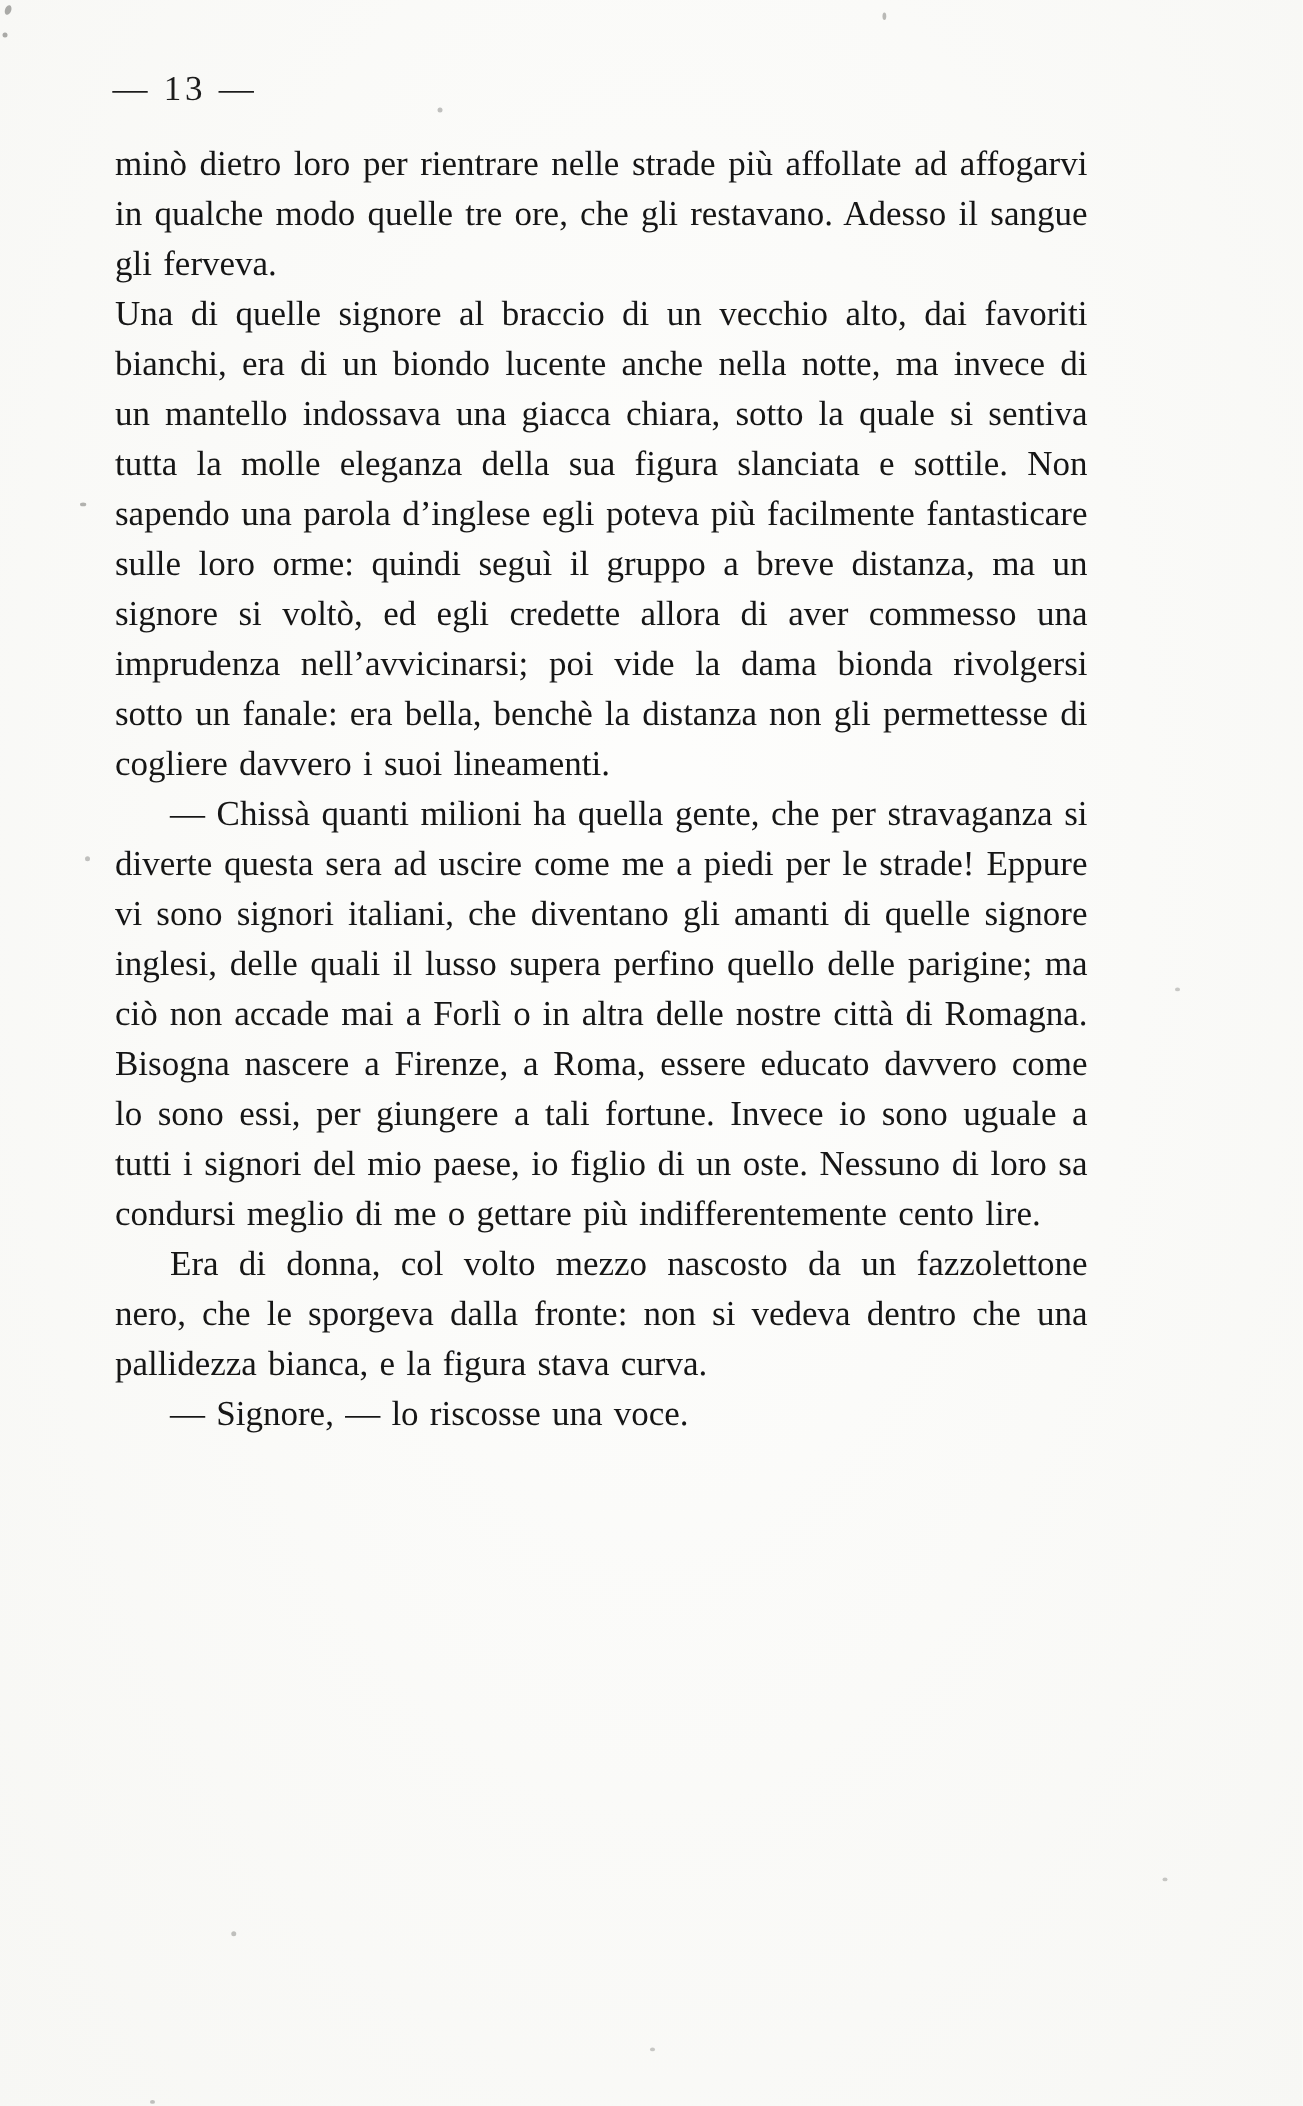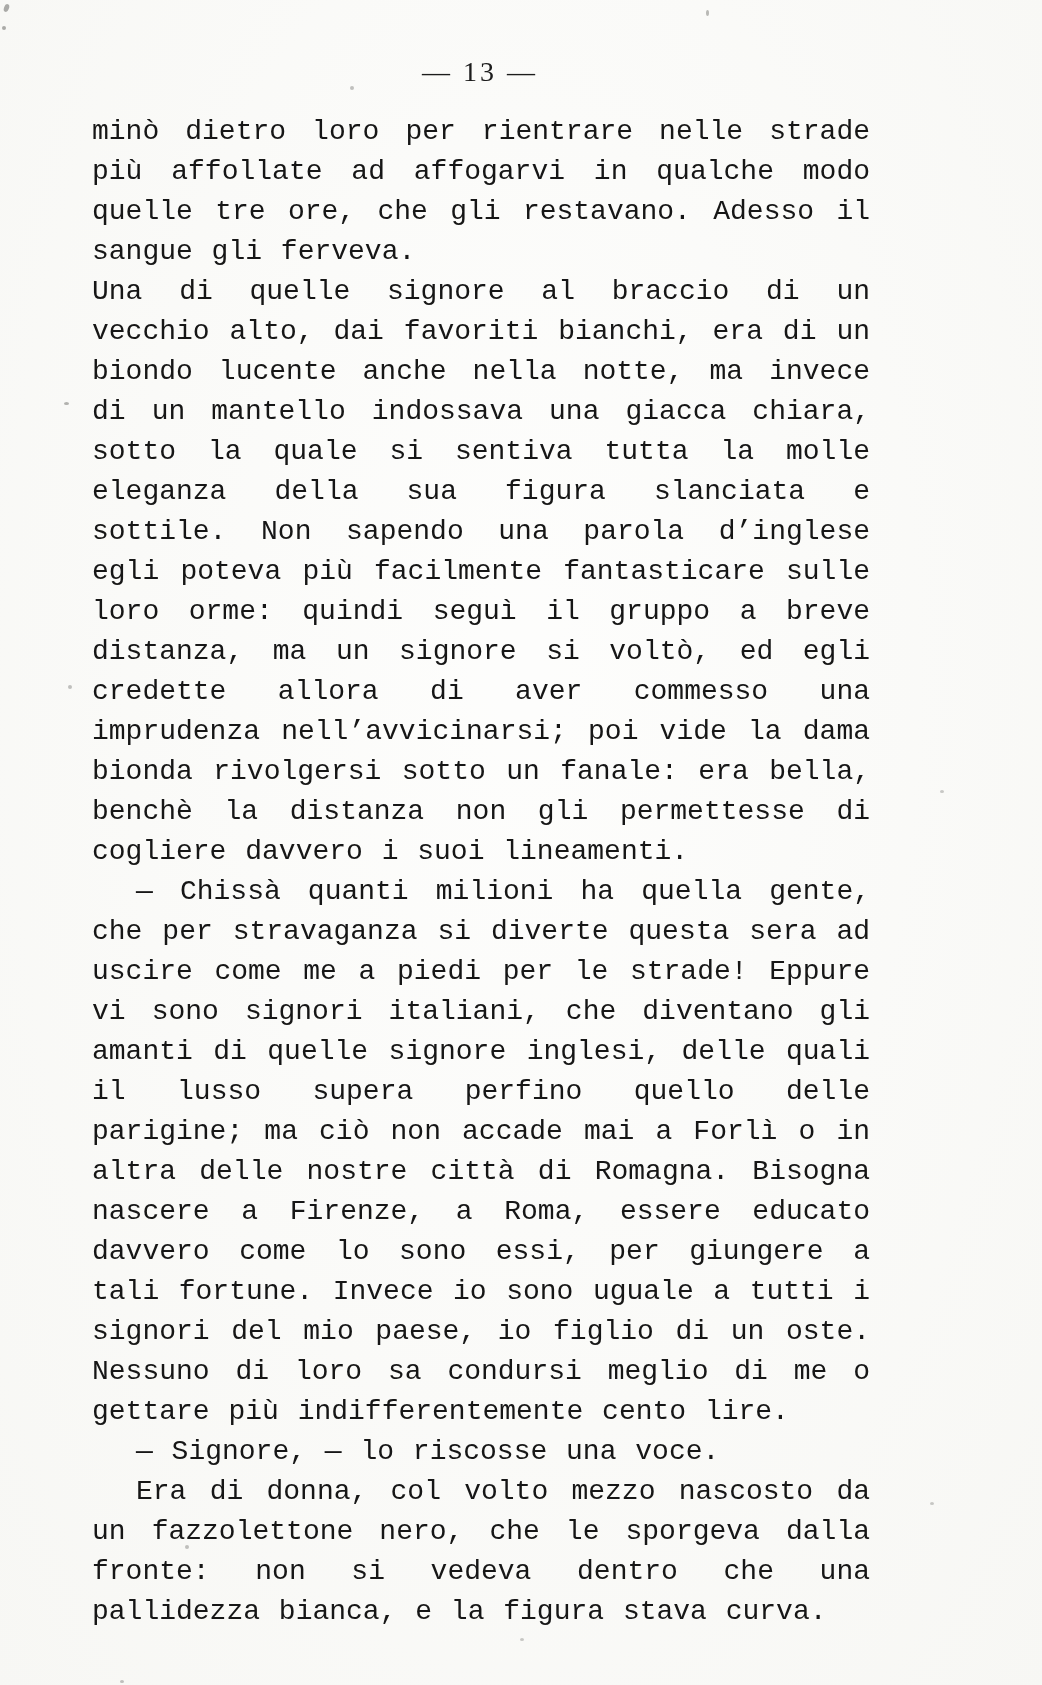--- a/index.html
+++ b/index.html
@@ -17,37 +17,37 @@
     position: absolute;
     inset: 0;
     background:
       radial-gradient(ellipse at 50% 40%, rgba(255,255,255,0.6), rgba(0,0,0,0.015));
   }
   .page-number {
     position: absolute;
     top: 56px;
     left: 90px;
     width: 780px;
-    text-align: center;
+    text-align: left;
     font-size: 28px;
     letter-spacing: 3px;
     color: #1c1c1c;
   }
   .text-block {
     position: absolute;
     top: 112px;
     left: 92px;
     width: 778px;
     font-size: 28px;
     line-height: 40px;
     text-align: justify;
     word-spacing: 2px;
     color: #161616;
   }
-  .para { text-align: justify; font-family: Liberation Mono, monospace; }
+  .para { text-align: justify; }
   .para.indent { text-indent: 44px; }
   .speck {
     position: absolute;
     background: #6a6a66;
     border-radius: 50%;
     opacity: 0.55;
   }
   .s1 { left: 4px;  top: 4px;   width: 5px; height: 8px; transform: rotate(20deg); }
   .s2 { left: 2px;  top: 26px;  width: 4px; height: 4px; }
   .s3 { left: 350px; top: 86px; width: 4px; height: 4px; opacity: 0.4; }
@@ -64,22 +64,22 @@
 <body>
 
 <div class="page">
 
   <div class="page-number">— 13 —</div>
 
   <div class="text-block">
     <p class="para">minò dietro loro per rientrare nelle strade più affollate ad affogarvi in qualche modo quelle tre ore, che gli restavano. Adesso il sangue gli ferveva.</p>
     <p class="para">Una di quelle signore al braccio di un vecchio alto, dai favoriti bianchi, era di un biondo lucente anche nella notte, ma invece di un mantello indossava una giacca chiara, sotto la quale si sentiva tutta la molle eleganza della sua figura slanciata e sottile. Non sapendo una parola d’inglese egli poteva più facilmente fantasticare sulle loro orme: quindi seguì il gruppo a breve distanza, ma un signore si voltò, ed egli credette allora di aver commesso una imprudenza nell’avvicinarsi; poi vide la dama bionda rivolgersi sotto un fanale: era bella, benchè la distanza non gli permettesse di cogliere davvero i suoi lineamenti.</p>
     <p class="para indent">— Chissà quanti milioni ha quella gente, che per stravaganza si diverte questa sera ad uscire come me a piedi per le strade! Eppure vi sono signori italiani, che diventano gli amanti di quelle signore inglesi, delle quali il lusso supera perfino quello delle parigine; ma ciò non accade mai a Forlì o in altra delle nostre città di Romagna. Bisogna nascere a Firenze, a Roma, essere educato davvero come lo sono essi, per giungere a tali fortune. Invece io sono uguale a tutti i signori del mio paese, io figlio di un oste. Nessuno di loro sa condursi meglio di me o gettare più indifferentemente cento lire.</p>
+    <p class="para indent">Era di donna, col volto mezzo nascosto da un fazzolettone nero, che le sporgeva dalla fronte: non si vedeva dentro che una pallidezza bianca, e la figura stava curva.</p>
     <p class="para indent">— Signore, — lo riscosse una voce.</p>
-    <p class="para indent">Era di donna, col volto mezzo nascosto da un fazzolettone nero, che le sporgeva dalla fronte: non si vedeva dentro che una pallidezza bianca, e la figura stava curva.</p>
   </div>
 
   <div class="speck s1"></div>
   <div class="speck s2"></div>
   <div class="speck s3"></div>
   <div class="speck s4"></div>
   <div class="speck s5"></div>
   <div class="speck s6"></div>
   <div class="speck s7"></div>
   <div class="speck s8"></div>

